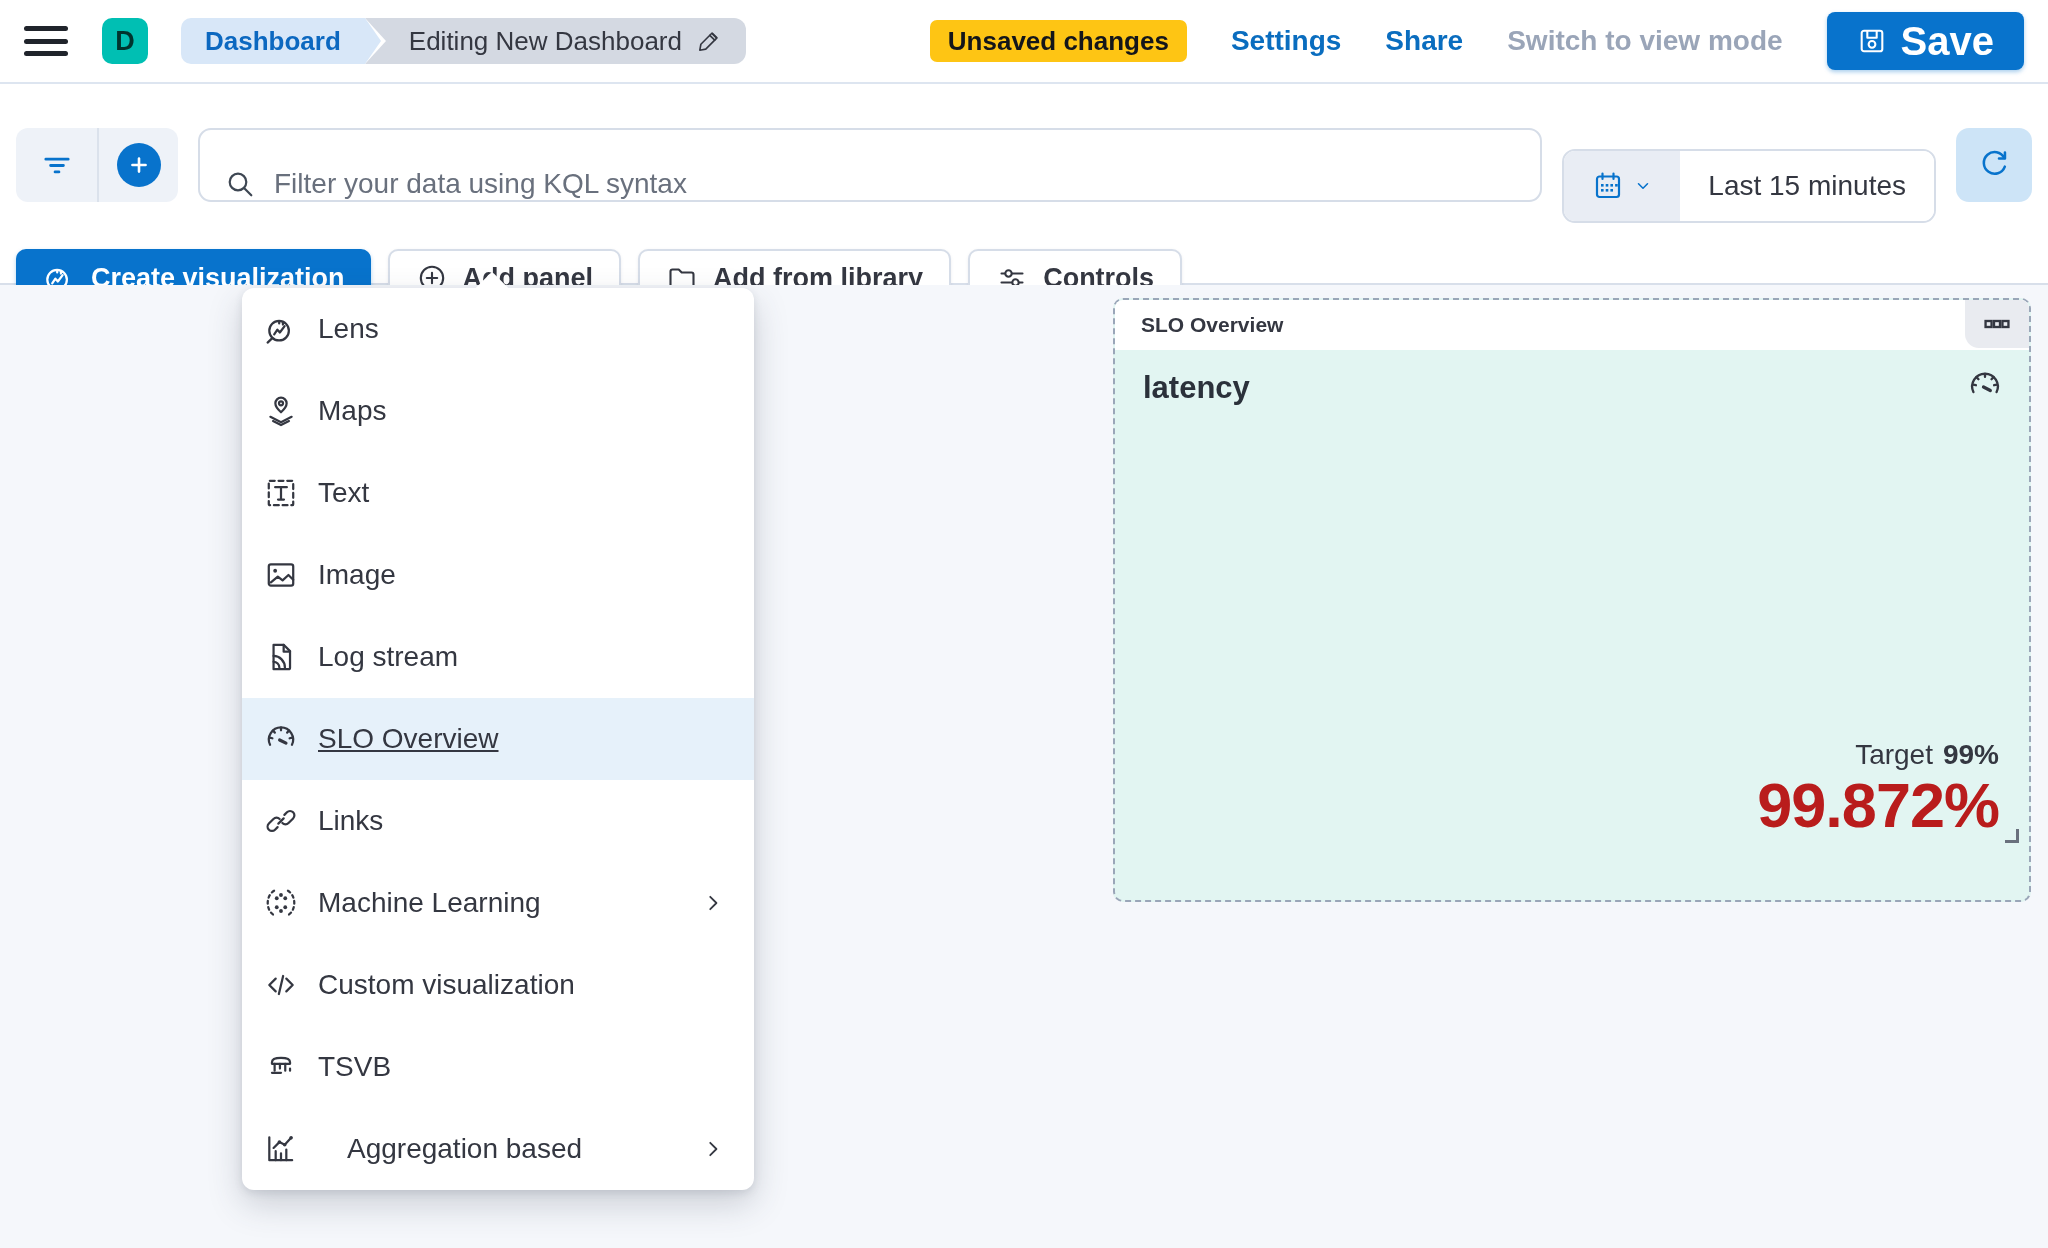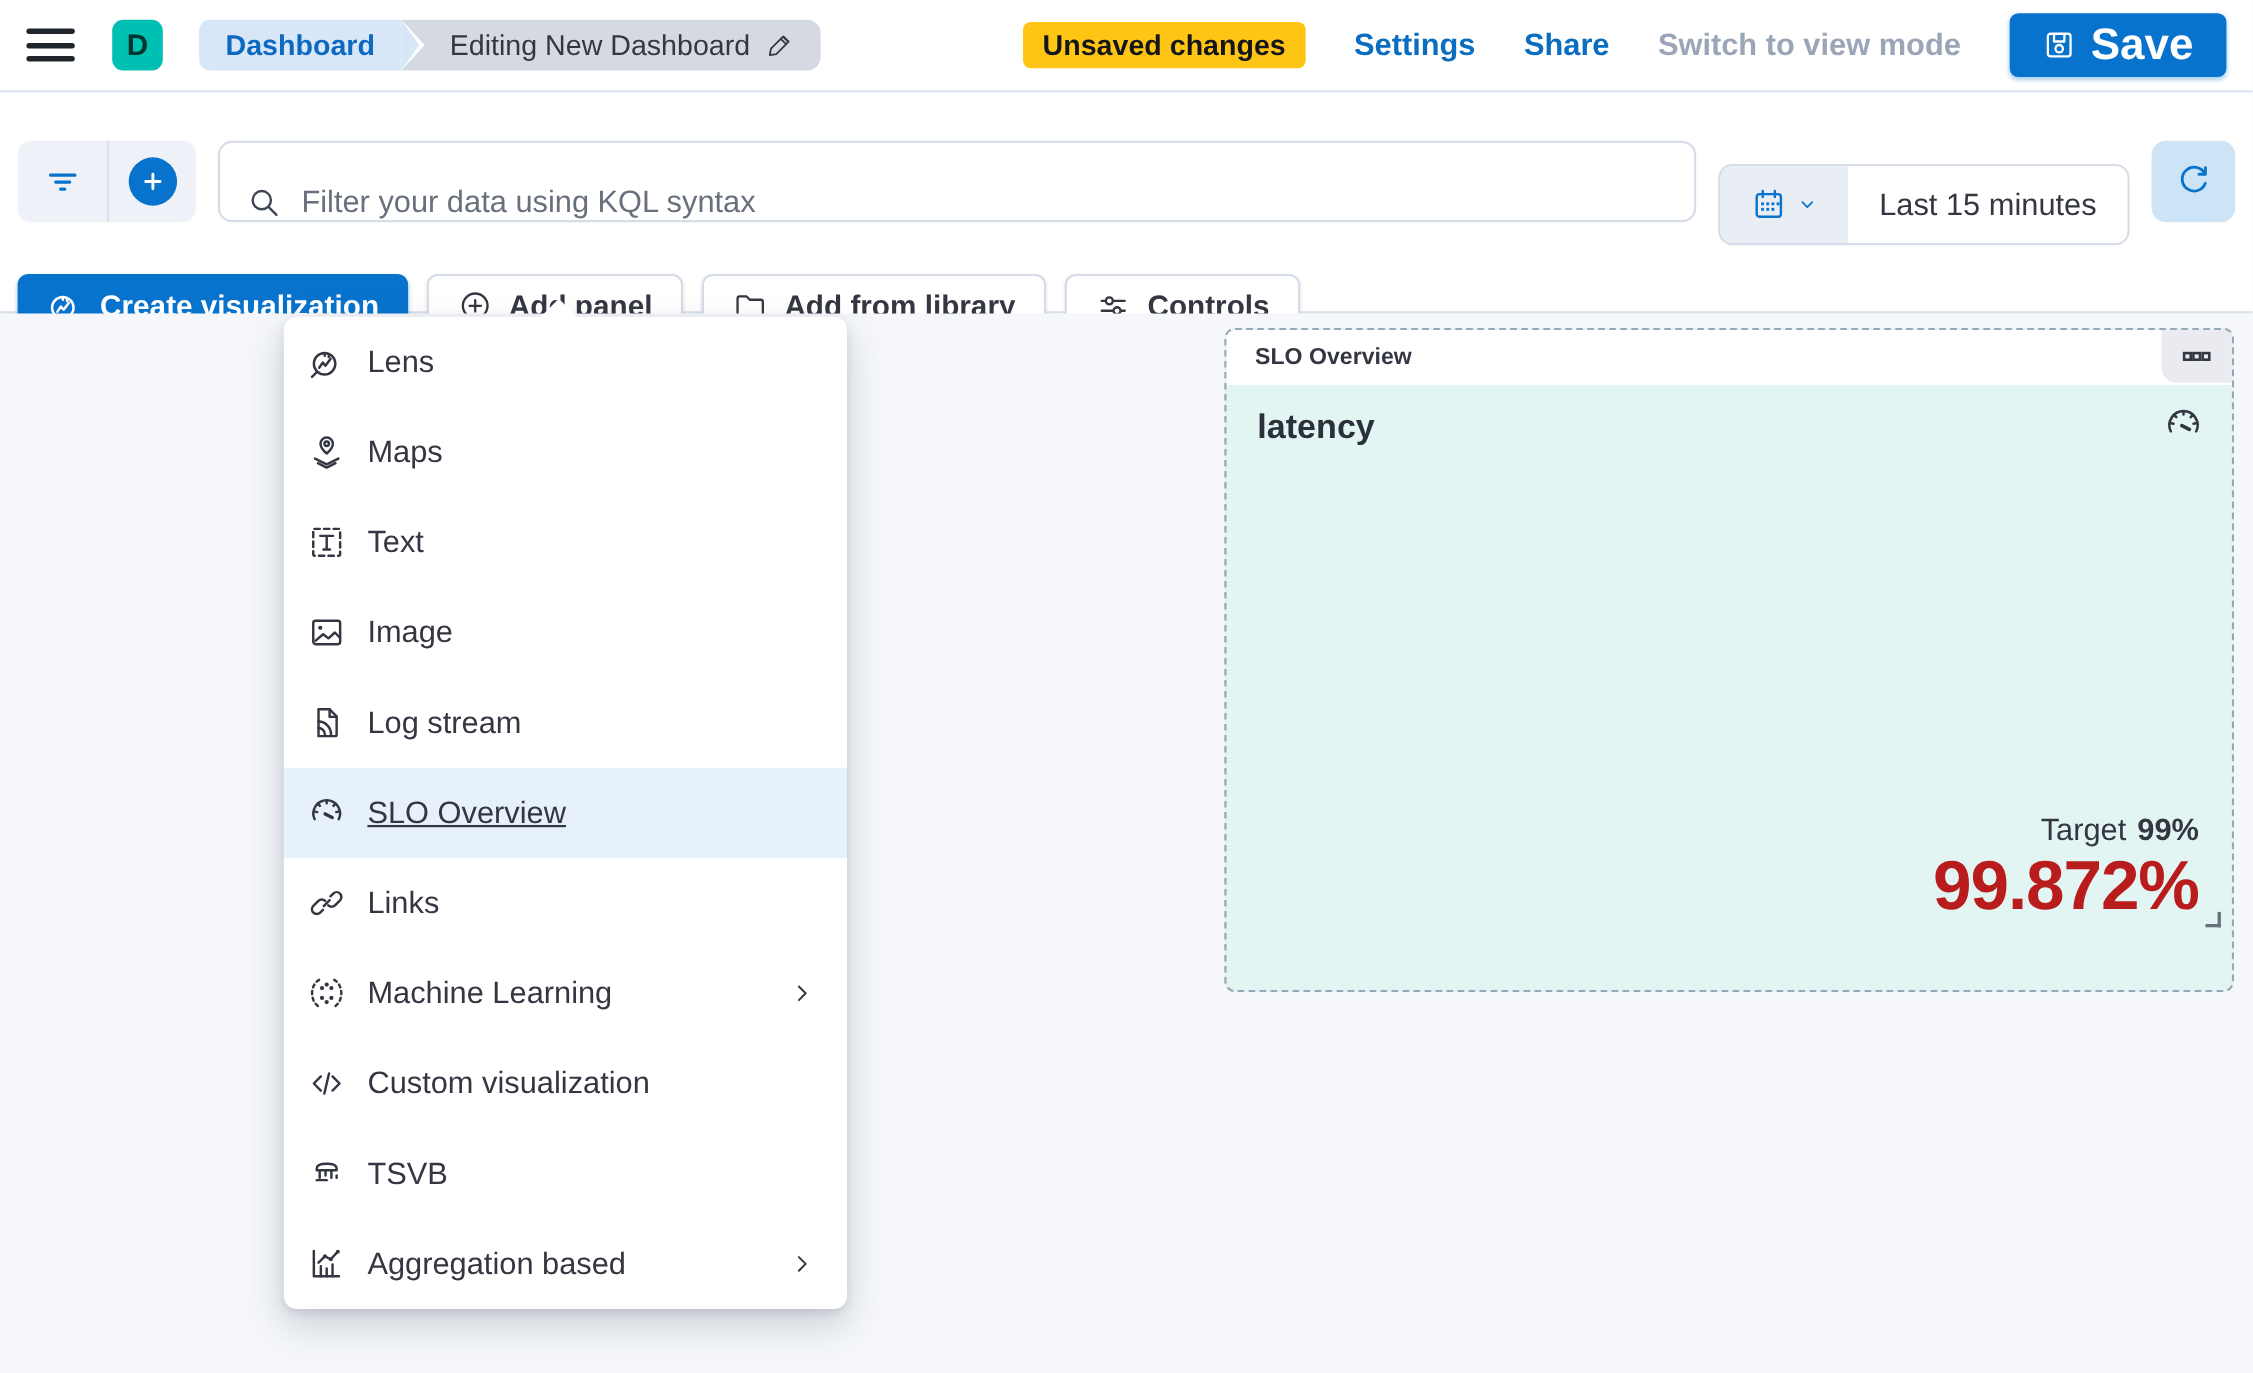--- a/index.html
+++ b/index.html
@@ -41,30 +41,30 @@
 
   .btn-row { display:flex; align-items:center; margin:26px 16px 0 16px; gap:17px; }
   .btn { height:58px; display:inline-flex; align-items:center; gap:15px; padding:0 26px; border-radius:10px; font-size:27px; font-weight:600; font-family:inherit; cursor:pointer; }
   .btn-primary { background:#0873cc; color:#fff; border:none; box-shadow:0 2px 4px rgba(8,115,204,.3); }
   .btn-white { background:#fff; color:#343741; border:2px solid #d6dde8; box-shadow:0 1px 3px rgba(120,130,150,.15); }
 
   
   .canvas { position:relative; height:961px; background:#f5f7fb; }
 
   
-  .popover { position:absolute; left:258px; top:3px; width:512px; background:#fff; border-radius:12px; box-shadow:0 14px 34px rgba(55,65,80,.22), 0 3px 8px rgba(55,65,80,.12); z-index:5; }
+  .popover { position:absolute; left:242px; top:3px; width:512px; background:#fff; border-radius:12px; box-shadow:0 14px 34px rgba(55,65,80,.22), 0 3px 8px rgba(55,65,80,.12); z-index:5; }
   .popover-arrow { position:absolute; top:-11px; left:237px; width:26px; height:26px; background:#fff; transform:rotate(45deg); border-radius:3px; }
   .menu-item { position:relative; height:82px; display:flex; align-items:center; padding:0 30px 0 22px; cursor:pointer; }
   .menu-item .mi-icon { flex:0 0 34px; color:#343741; }
   .menu-item .mi-label { margin-left:20px; font-size:28px; color:#343741; }
   .menu-item .mi-chevron { margin-left:auto; color:#343741; }
   .menu-item.highlighted { background:#e6f1fa; }
   .menu-item.highlighted .mi-label { text-decoration:underline; }
   .menu-item:first-child { border-radius:12px 12px 0 0; }
-  .menu-item:last-child { border-radius:0 0 12px 12px; }
+  .menu-item:last-child { border-radius:0 0 12px 12px;gap:29px; }
 
   
   .slo-panel { position:absolute; left:1113px; top:13px; width:918px; height:604px; border:2px dashed #9aa6b8; border-radius:10px; background:#e2f5f2; overflow:hidden; }
   .slo-header { position:relative; height:50px; background:#fff; display:flex; align-items:center; padding:0 26px; }
   .slo-header-title { font-size:21px; font-weight:700; color:#343741; }
   .options-patch { position:absolute; right:0; top:0; width:64px; height:48px; background:#e9ebf0; border-radius:0 0 0 14px; display:flex; align-items:center; justify-content:center; border:none; cursor:pointer; color:#343741; }
   .slo-body { position:relative; height:503px; padding:20px 28px; }
   .metric-title { font-size:31px; font-weight:700; color:#2b313b; }
   .gauge-corner { position:absolute; right:26px; top:18px; color:#343741; }
   .metric-bottom { position:absolute; right:30px; bottom:16px; text-align:right; }

